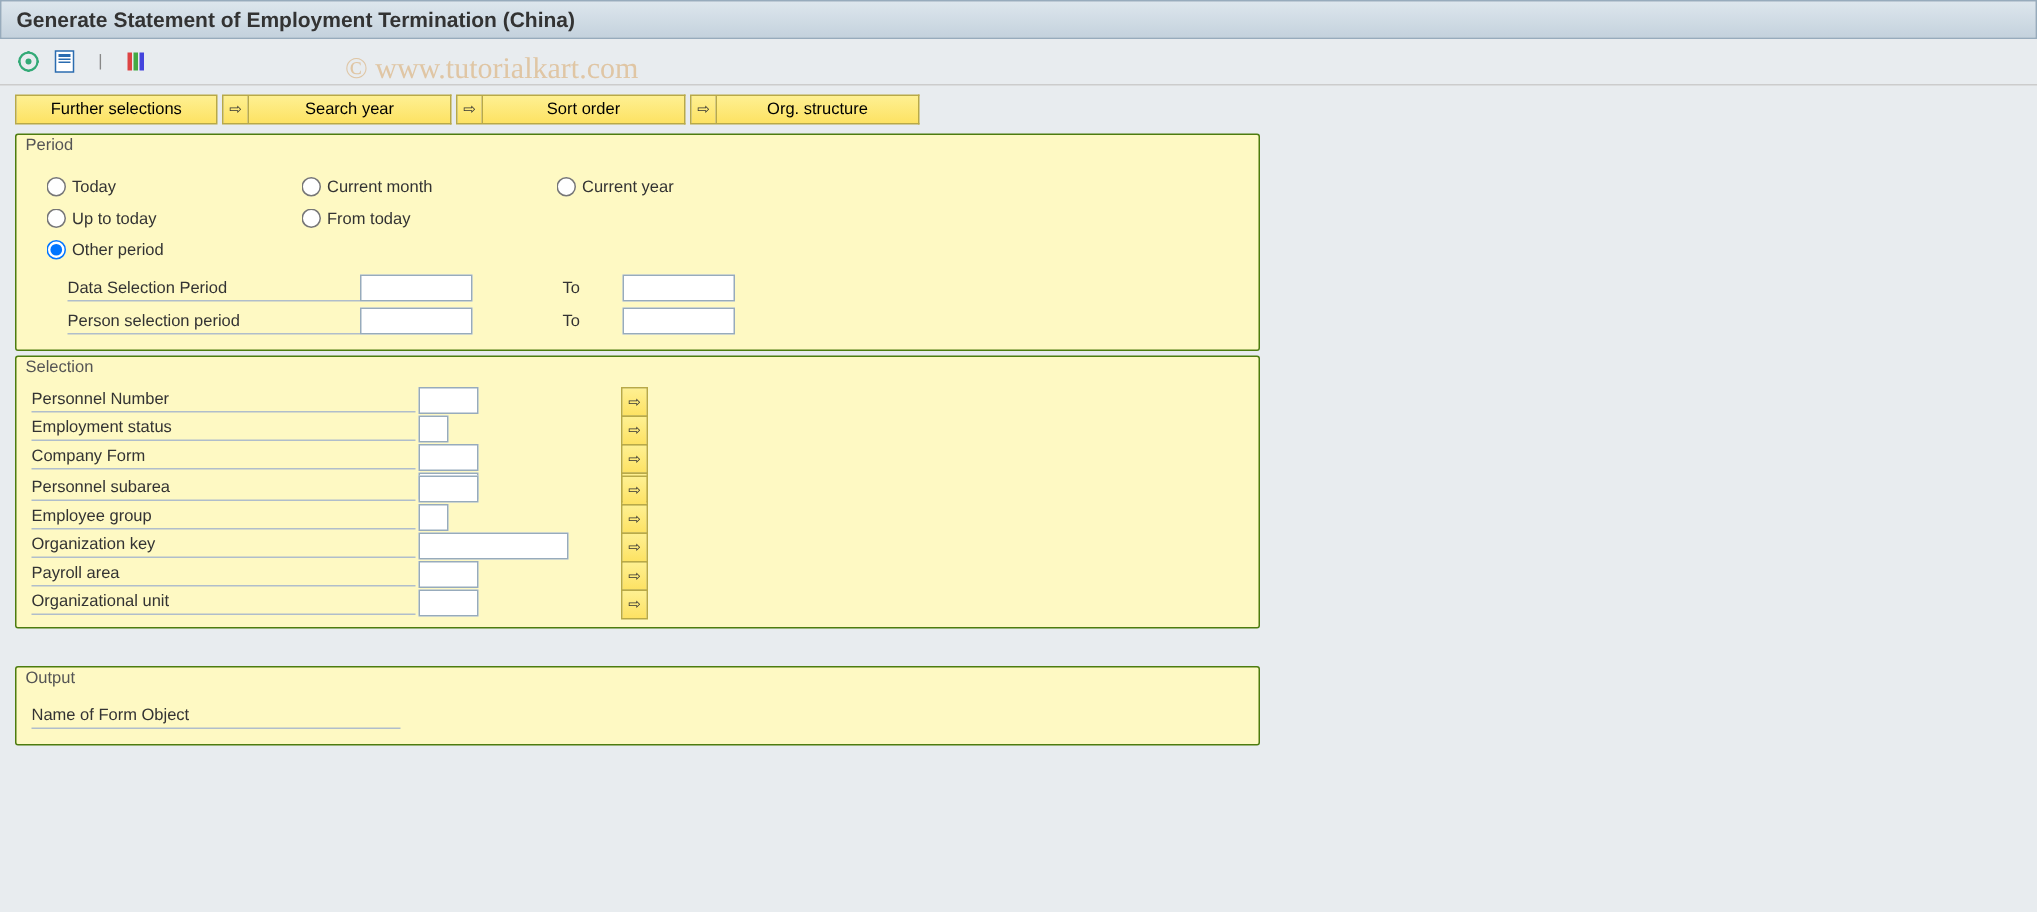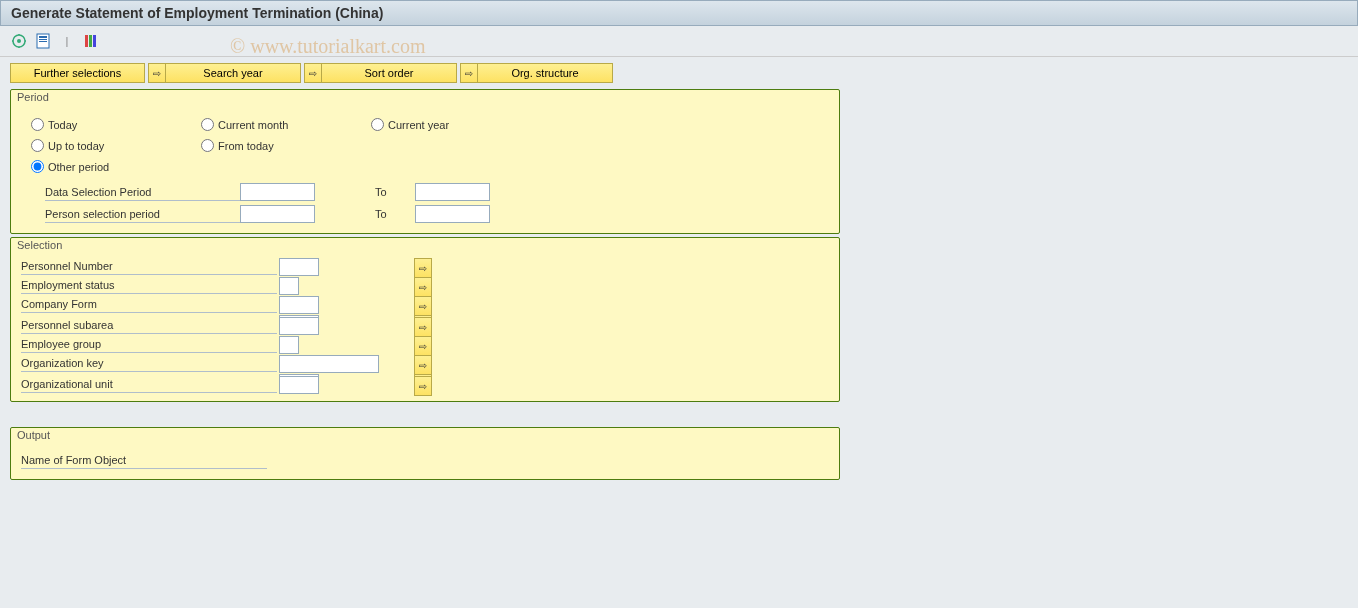--- a/index.html
+++ b/index.html
@@ -341,20 +341,21 @@
         </button>
       </div>
       <div class="sel-row">
         <span class="sel-label">Organization key</span>
         <input class="sel-input w100" style="position: absolute; left: 258px;">
         <button class="yellow-btn arrow more-col">
           <span class="arrow-icon">⇨</span>
         </button>
       </div>
       <div class="sel-row">
+        <span class="sel-label">Payroll area</span>
         <input class="sel-input w40" style="position: absolute; left: 258px;">
         <button class="yellow-btn arrow more-col">
           <span class="arrow-icon">⇨</span>
         </button>
       </div>
       <div class="sel-row">
         <span class="sel-label">Organizational unit</span>
         <input class="sel-input w40" style="position: absolute; left: 258px;">
         <button class="yellow-btn arrow more-col">
           <span class="arrow-icon">⇨</span>

